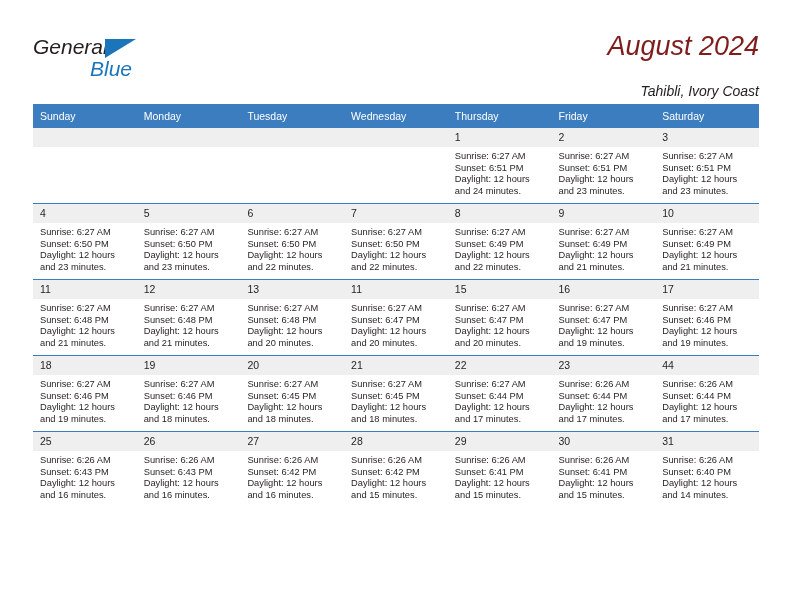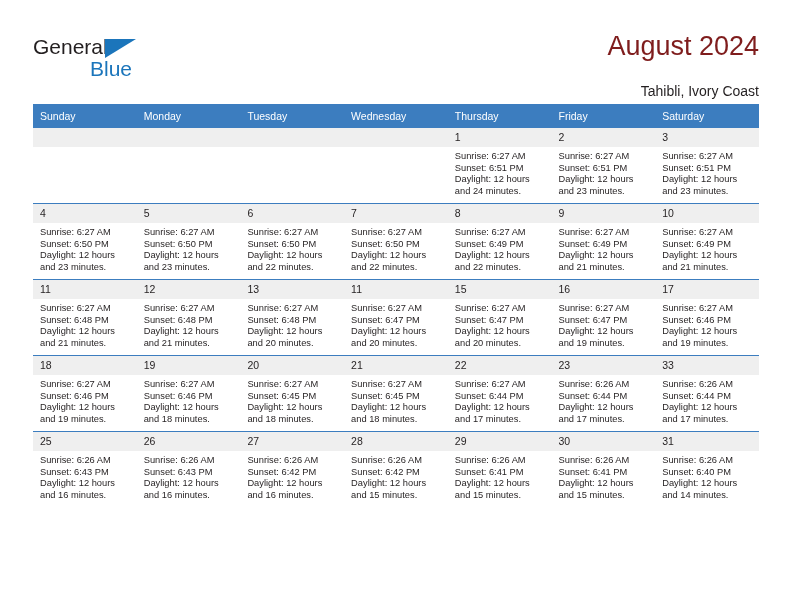--- a/index.html
+++ b/index.html
@@ -21,20 +21,21 @@
     height: 612px;
     box-sizing: border-box;
   }
 
   
   .masthead {
     position: absolute;
     left: 0; top: 0;
     width: 792px;
     height: 80px;
+    font-style: italic;
   }
   .logo {
     position: absolute;
     left: 33px;
     top: 36px;
     width: 180px;
     height: 50px;
   }
   .logo-line1 {
     position: absolute;
@@ -397,21 +398,21 @@
           </td>
           <td class="day-cell">
             <div class="daynum">23</div>
             <div class="cell-body">
               <div class="info-line">Sunrise: 6:26 AM</div>
               <div class="info-line">Sunset: 6:44 PM</div>
               <div class="info-wrap">Daylight: 12 hours and 17 minutes.</div>
             </div>
           </td>
           <td class="day-cell">
-            <div class="daynum">33</div>
+            <div class="daynum">44</div>
             <div class="cell-body">
               <div class="info-line">Sunrise: 6:26 AM</div>
               <div class="info-line">Sunset: 6:44 PM</div>
               <div class="info-wrap">Daylight: 12 hours and 17 minutes.</div>
             </div>
           </td>
         </tr>
         <tr class="week-row">
           <td class="day-cell">
             <div class="daynum">25</div>

